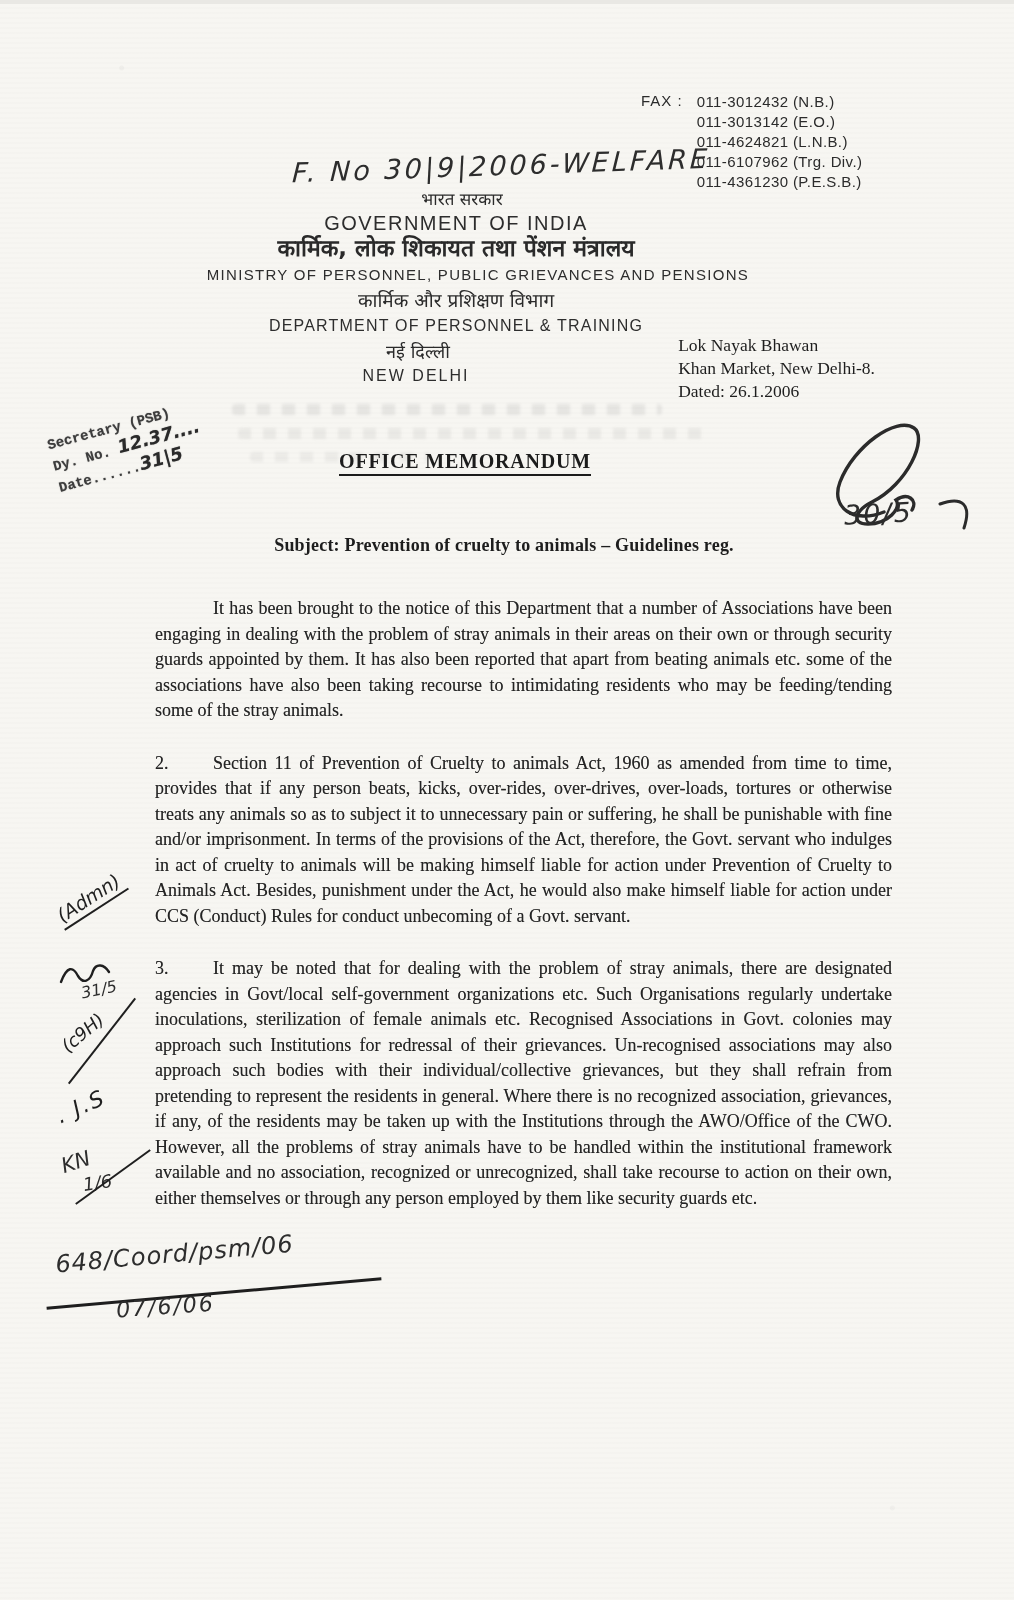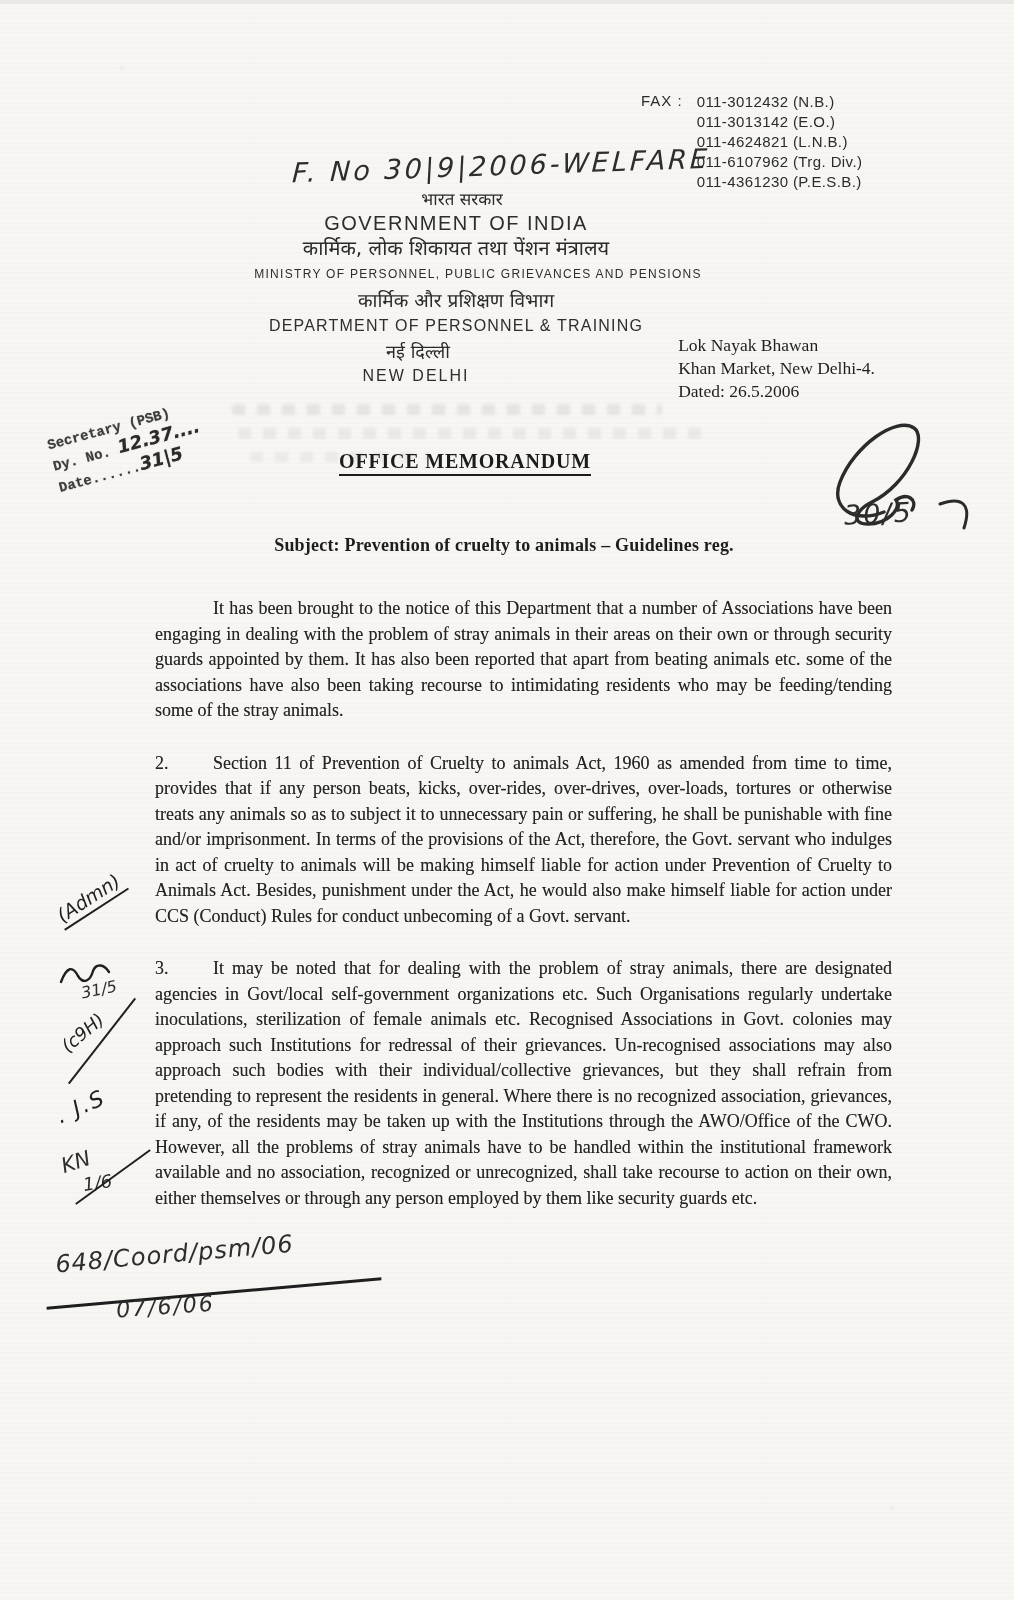--- a/index.html
+++ b/index.html
@@ -22,22 +22,22 @@
   
   .hand { font-family:"DejaVu Sans", sans-serif; font-style:italic; color:#2d2d2d; }
   .fileno { position:absolute; left:292px; top:146px; font-size:27px;
             letter-spacing:3px; transform:rotate(-2deg) skewX(-5deg); }
   
   .hdr { position:absolute; left:0; top:184px; width:912px; text-align:center; }
   .hdr .hi  { font-family:"DejaVu Sans", sans-serif; color:#2a2a2a; }
   .hdr .en  { font-family:"Liberation Sans", sans-serif; color:#2d2d2d; }
   .h1 { font-size:17px; line-height:23px;padding-left:12px; }
   .h2 { font-size:20px; line-height:24px; letter-spacing:1.5px; }
-  .h3 { font-size:20px; line-height:27px; }
-  .h4 { font-size:12px; line-height:25px; letter-spacing:1.3px;padding-left:44px; }
+  .h3 { font-size:23px; line-height:27px;font-weight:bold; }
+  .h4 { font-size:15px; line-height:25px; letter-spacing:1.3px;padding-left:44px; }
   .h5 { font-size:19px; line-height:26px; }
   .h6 { font-size:16px; line-height:25px; letter-spacing:1.2px; }
   .h7 { font-size:18px; line-height:27px; transform:translateX(-38px); }
   .h8 { font-size:16px; line-height:22px; letter-spacing:2px; transform:translateX(-40px); }
   
   .addr { position:absolute; right:139px; top:330px; 
           font-size:17.5px; line-height:23px; color:#1e1e1e; }
   
   .stamp { position:absolute; left:50px; top:404px; width:215px;
            transform:rotate(-15deg);
@@ -118,22 +118,22 @@
     <div class="hi h3">कार्मिक, लोक शिकायत तथा पेंशन मंत्रालय</div>
     <div class="en h4">MINISTRY OF PERSONNEL, PUBLIC GRIEVANCES AND PENSIONS</div>
     <div class="hi h5">कार्मिक और प्रशिक्षण विभाग</div>
     <div class="en h6">DEPARTMENT OF PERSONNEL &amp; TRAINING</div>
     <div class="hi h7">नई दिल्ली</div>
     <div class="en h8">NEW DELHI</div>
   </div>
 
   <div class="addr">
     <div>Lok Nayak Bhawan</div>
-    <div>Khan Market, New Delhi-4.</div>
-    <div>Dated: 26.5.2006</div>
+    <div>Khan Market, New Delhi-8.</div>
+    <div>Dated: 26.1.2006</div>
   </div>
 
   <div class="smudge sm1"></div>
   <div class="smudge sm2"></div>
   <div class="smudge sm3"></div>
 
   <div class="stamp">
     <div class="row">Secretary (PSB)</div>
     <div class="row"><span>Dy. No.</span> <span class="hv">12.37....</span></div>
     <div class="row"><span>Date......</span><span class="hv">31|5</span></div>

